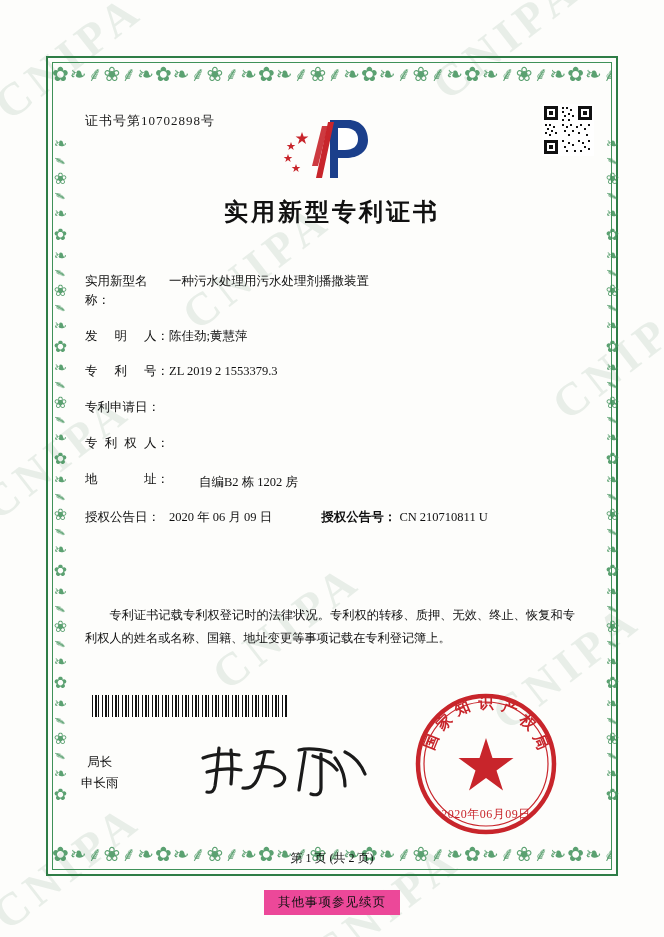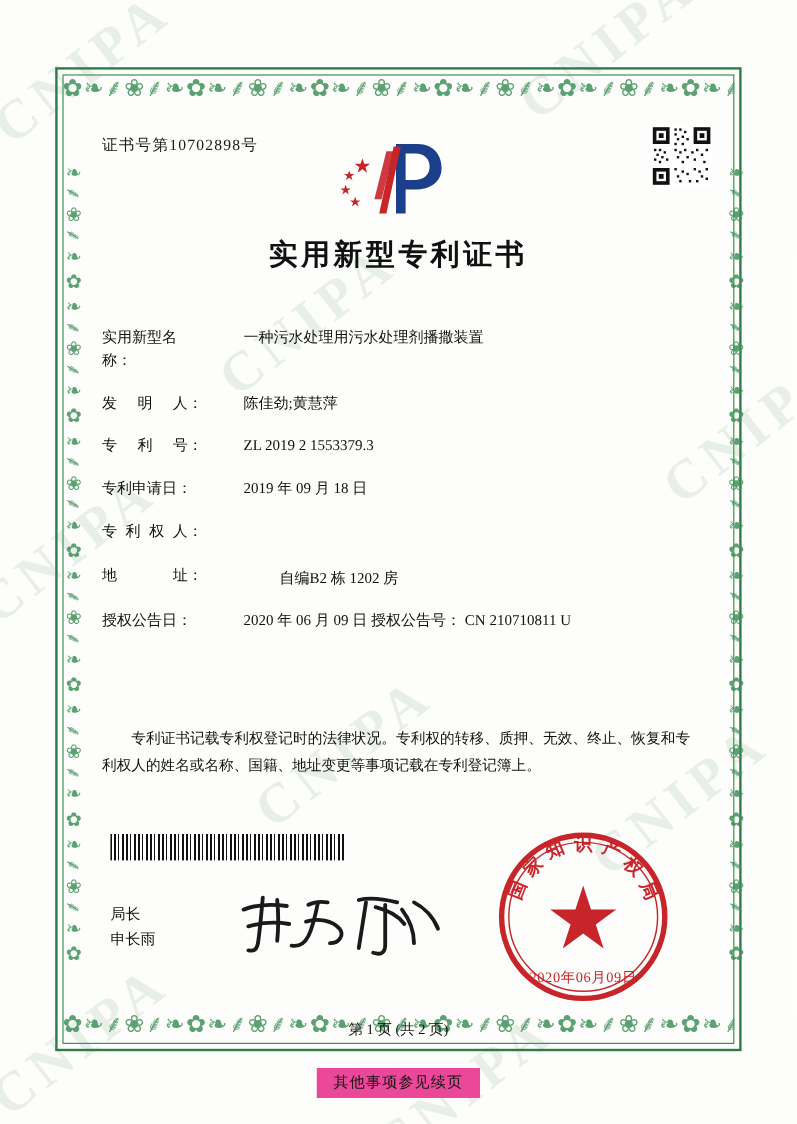--- a/index.html
+++ b/index.html
@@ -164,40 +164,41 @@
     top: 272px;
     width: 500px;
     font-size: 12.5px;
     color: #111;
   }
   .field-row {
     display: flex;
     align-items: flex-start;
     margin-bottom: 17px;
     line-height: 1.5;
-    gap: 34px;
   }
   .field-label {
     width: 84px;
     flex: 0 0 84px;
     letter-spacing: 0;
   }
   .field-label.spread {
     display: flex;
     justify-content: space-between;
   }
   .field-value {
     flex: 1;
   }
   .field-value .sub {
     display: block;
     margin-top: 3px;
     margin-left: 30px;
   }
   .inline-extra {
+    margin-left: 46px;
+    font-weight: bold;
   }
 
   .para {
     position: absolute;
     left: 85px;
     width: 490px;
     font-size: 12.2px;
     line-height: 1.85;
     color: #111;
     text-align: justify;
@@ -241,25 +242,26 @@
     top: 806px;
     width: 148px;
     text-align: center;
     font-size: 12px;
     color: #c8252b;
     letter-spacing: 0.5px;
   }
 
   .director {
     position: absolute;
-    left: 92px;
+    left: 81px;
     top: 752px;
     font-size: 12.5px;
     line-height: 1.7;
     color: #111;
+    text-align: center;
   }
 
   .signature {
     position: absolute;
     left: 195px;
     top: 740px;
     width: 180px;
     height: 60px;
     color: #1a1a1a;
   }
@@ -409,21 +411,20 @@
       <div class="field-label spread">
         <span>专</span>
         <span>利</span>
         <span>号：</span>
       </div>
       <div class="field-value">ZL 2019 2 1553379.3</div>
     </div>
 
     <div class="field-row">
       <div class="field-label">专利申请日：</div>
-      <div class="field-value">2019 年 09 月 18 日</div>
     </div>
 
     <div class="field-row">
       <div class="field-label spread">
         <span>专</span>
         <span>利</span>
         <span>权</span>
         <span>人：</span>
       </div>
     </div>

